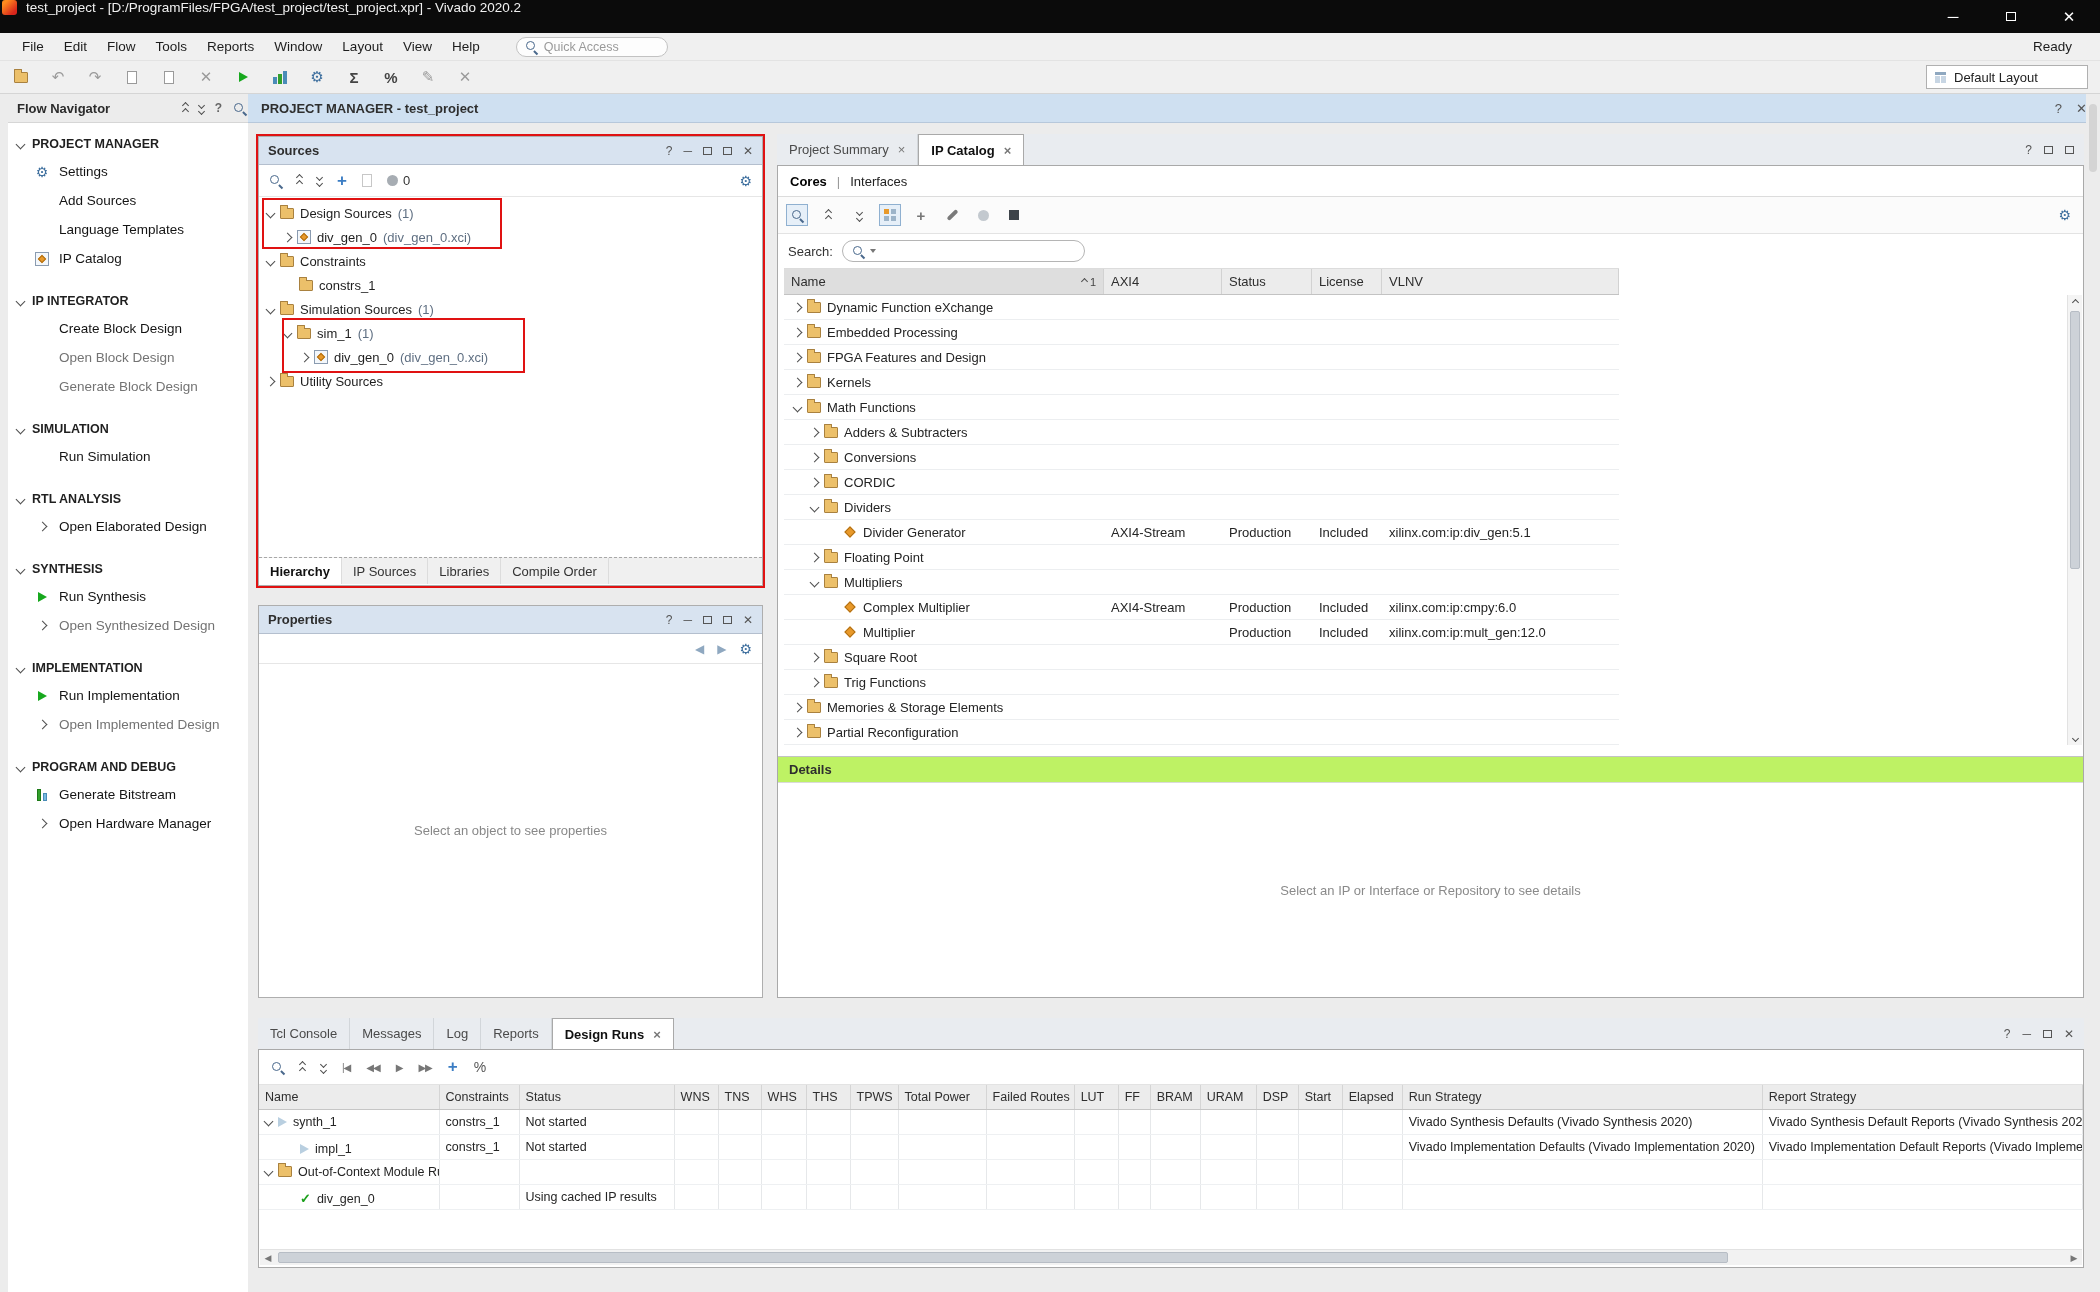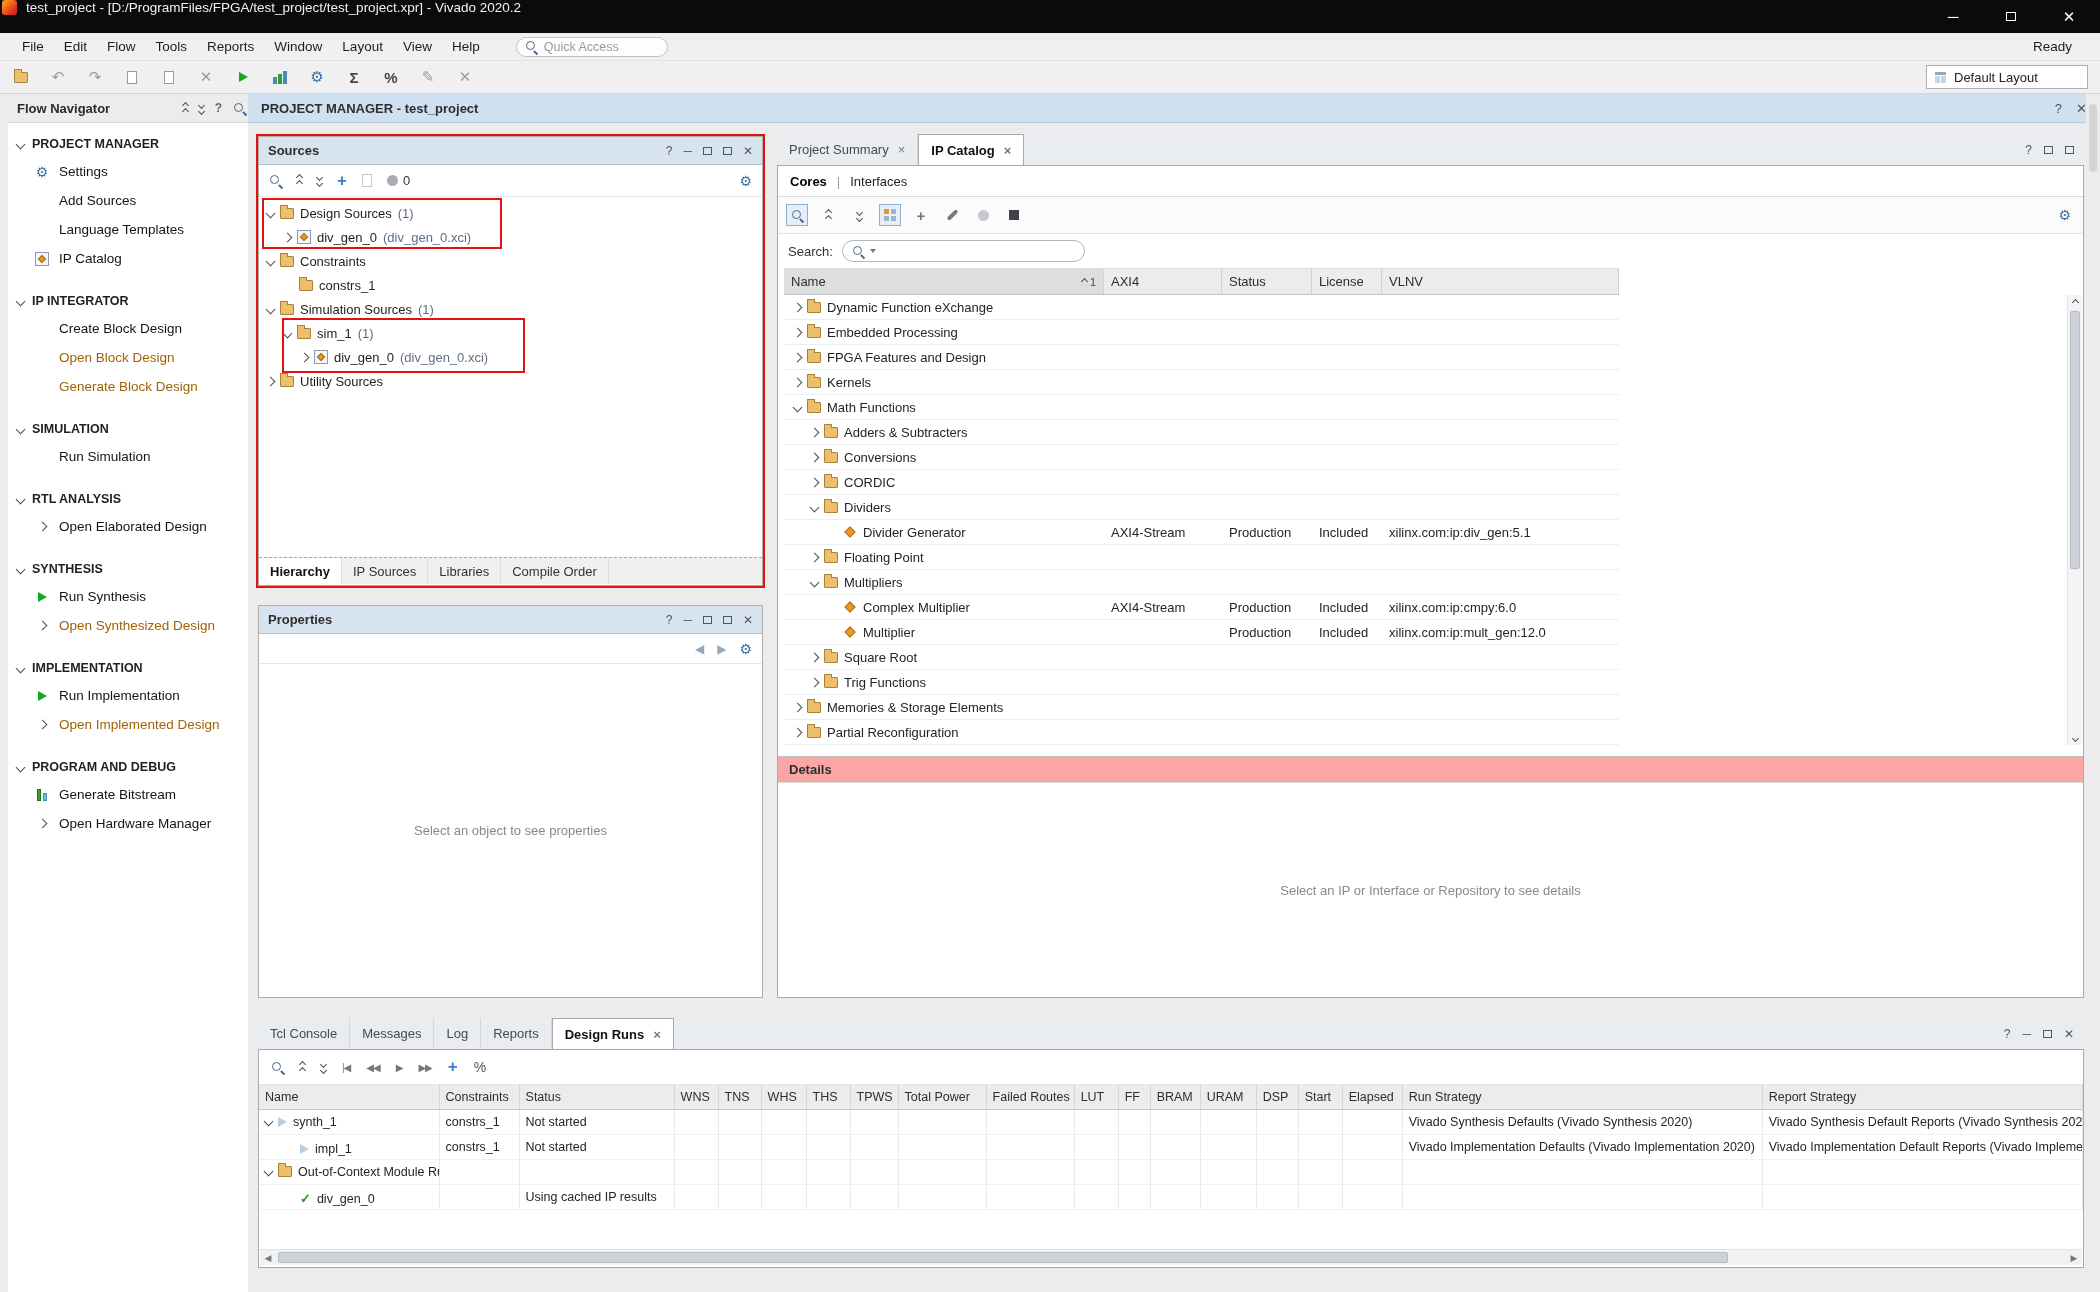--- a/index.html
+++ b/index.html
@@ -35,21 +35,21 @@
     linear-gradient(#c8d6e4,#c8d6e4) 6px 4px/5px 7px no-repeat}
 
   
   .flownav{position:absolute;left:8px;top:94px;width:248px;bottom:0;background:#fff;border-right:1px solid #c9c9c9}
   .fn-header{height:29px;background:#ececec;border-bottom:1px solid #d6d6d6;display:flex;align-items:center;padding:0 9px;font-weight:bold;font-size:13px;color:#2b2b2b}
   .fn-hicons{margin-left:auto;display:flex;gap:11px;align-items:center;color:#666;font-size:12px}
   .fn-body{padding-top:8px}
   .fn-section{display:flex;align-items:center;gap:8px;padding:6px 9px;font-weight:bold;font-size:12.5px;color:#1f1f1f;margin-top:15px}
   .fn-section:first-child{margin-top:0}
   .fn-item{display:flex;align-items:center;gap:7px;padding:7px 8px 7px 24px;font-size:13.5px;color:#141414}
-  .fn-item.disabled{color:#a16207}
+  .fn-item.disabled{color:#737373}
   .fn-lead{width:20px;display:flex;justify-content:center;align-items:center;flex:none}
 
   
   .contextbar{position:absolute;left:248px;top:94px;right:0;height:29px;background:#cfe0f1;border-bottom:1px solid #b7c8db;display:flex;align-items:center;padding:0 13px;font-weight:bold;font-size:13px;color:#2e2e2e}
   .cb-icons{margin-left:auto;display:flex;gap:14px;color:#555;font-weight:normal;align-items:center}
 
   
   .main{position:absolute;left:248px;top:123px;right:0;bottom:0;background:#ececec}
   .panel{position:absolute;background:#fff;border:1px solid #aeaeae}
   .phead{height:28px;background:#d8e3f0;border-bottom:1px solid #b4bfce;display:flex;align-items:center;padding:0 9px;font-weight:bold;color:#2e2e2e;gap:6px}
@@ -133,21 +133,21 @@
   .ws-search{position:absolute;left:0;top:68px;right:0;height:34px;display:flex;align-items:center;gap:9px;padding:0 10px}
   .search-box{width:243px;height:22px;border:1px solid #b5b5b5;border-radius:11px;background:#fff;display:flex;align-items:center;gap:5px;padding:0 9px}
   .caret-dn{width:0;height:0;border-left:3.5px solid transparent;border-right:3.5px solid transparent;border-top:4px solid #777}
   .cat-header{position:absolute;left:6px;top:102px;height:27px;display:flex;background:#ececec;border-bottom:1px solid #c3c3c3;border-top:1px solid #dcdcdc}
   .cat-h{display:flex;align-items:center;gap:5px;padding:0 7px;font-size:13px;color:#2e2e2e;border-right:1px solid #d2d2d2}
   .cat-h.sorted{background:#dedede}
   .sort-mark{margin-left:auto;display:flex;align-items:center;gap:3px;color:#444;font-size:11px}
   .cat-rows{position:absolute;left:6px;top:129px}
   .cat-row{height:25px;display:flex;border-bottom:1px solid #eceef0}
   .cat-c{display:flex;align-items:center;gap:6px;padding:0 7px;font-size:13px;color:#242424;overflow:hidden;white-space:nowrap}
-  .details-head{position:absolute;left:0;top:590px;right:0;height:27px;background:#fca5a5;border-top:1px solid #c3c3c3;border-bottom:1px solid #dadada;display:flex;align-items:center;padding:0 11px;font-weight:bold;color:#2e2e2e}
+  .details-head{position:absolute;left:0;top:590px;right:0;height:27px;background:#bef264;border-top:1px solid #c3c3c3;border-bottom:1px solid #dadada;display:flex;align-items:center;padding:0 11px;font-weight:bold;color:#2e2e2e}
   .details-body{position:absolute;left:0;top:617px;right:0;bottom:0;display:flex;align-items:center;justify-content:center;color:#8a8a8a}
   .ws-vscroll{position:absolute;right:1px;top:129px;width:15px;height:450px;background:#f4f4f4;border-left:1px solid #e2e2e2}
   .ws-vscroll .arr{position:absolute;left:0;width:100%;height:14px;display:flex;align-items:center;justify-content:center}
   .ws-vscroll .arr.top{top:0}
   .ws-vscroll .arr.bot{bottom:0}
   .vthumb{position:absolute;left:2px;right:2px;top:16px;height:258px;background:#cdd2d8;border:1px solid #b7bdc5;border-radius:2px}
 
   
   .bottom{position:absolute;left:10px;top:895px;width:1826px;height:250px}
   .bp-tabbar{position:absolute;left:0;top:0;right:0;height:31px;display:flex;align-items:stretch;background:#e9ecf0}

